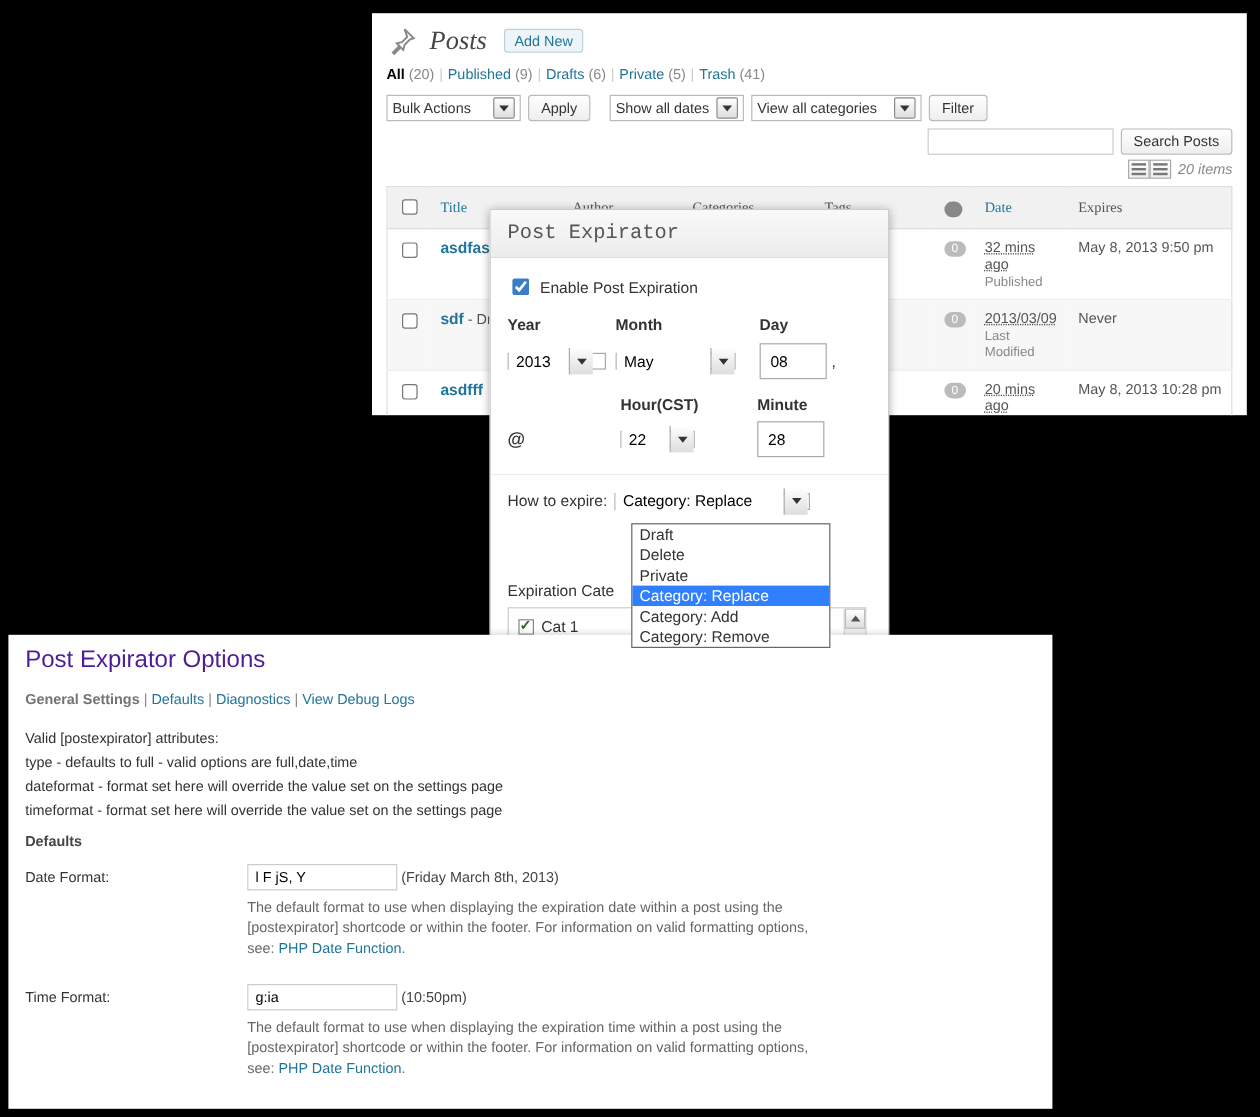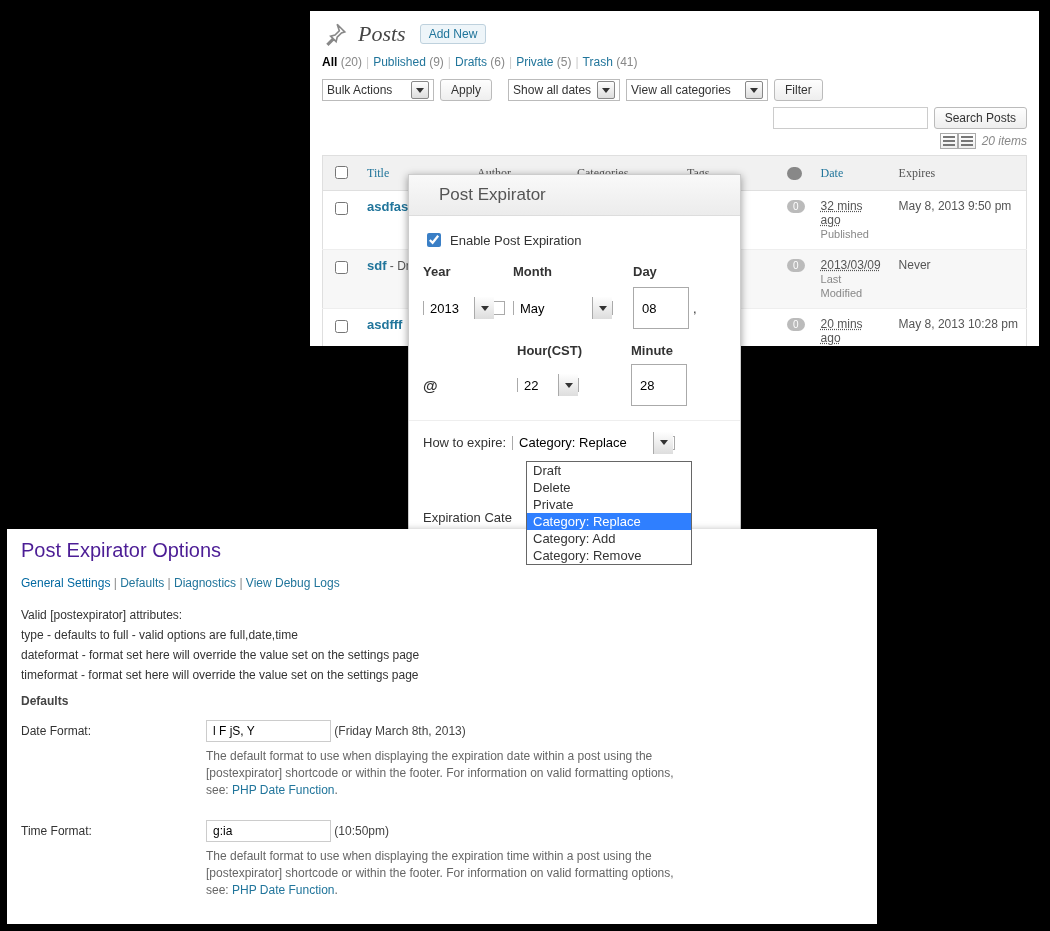--- a/index.html
+++ b/index.html
@@ -33,30 +33,30 @@
   .wp-table td { border-bottom:1px solid #eee; padding:8px 8px; vertical-align:top; color:#555;}
   .wp-table tr:nth-child(even) td { background:#fafafa; }
   .wp-table tr.dark td { background:#f7f7f7; }
   .post-title { color:#21759b; font-weight:bold; font-size:13px; }
   .age { text-decoration:underline dotted; color:#555; }
   .sub { color:#888; font-size:11px; }
   .comment-bubble { background:#bbb; color:#fff; font-size:10px; padding:1px 6px; border-radius:8px; position:relative; display:inline-block; min-width:14px; text-align:center; }
   .cb-col { width:24px; }
   
   #expirator-modal { left:408px; top:174px; width:333px; height:553px; background:#fff; border:1px solid #ccc; font-size:13px; color:#333; }
-  #exp-title { background:linear-gradient(#f9f9f9,#ececec); border-bottom:1px solid #ddd; font-family:Liberation Sans, sans-serif; font-size:17px; color:#555; padding:10px 30px;}
+  #exp-title { background:linear-gradient(#f9f9f9,#ececec); border-bottom:1px solid #ddd; font-family:Liberation Mono, monospace; font-size:17px; color:#555; padding:10px 14px;}
   #exp-body { padding:14px 14px 0 14px; }
   .exp-check { display:flex; align-items:center; gap:6px; margin-bottom:14px;}
   .exp-check input { width:14px; height:14px; accent-color:#3a7fc6; }
   .dt-grid { display:grid; grid-template-columns:82px 112px 72px; row-gap:8px; column-gap:8px; align-items:center;}
   .dt-grid label { font-weight:bold; font-size:13px; }
   .combo { display:inline-flex; align-items:center; border:1px solid #aaa; height:14px; }
   .combo input { border:none; width:50px; padding:2px 6px; font-size:13px; height:22px; }
   .combo .drop-btn { height:22px; width:20px; border:none; border-left:1px solid #aaa; border-radius:0; }
-  .num-input { width:56px; height:42px; border:1px solid #aaa; padding:2px 8px; font-size:13px; }
+  .num-input { width:56px; height:30px; border:1px solid #aaa; padding:2px 8px; font-size:13px; }
   .dt-row2 { display:grid; grid-template-columns:90px 110px 100px; column-gap:4px; align-items:center; margin-top:14px;}
   .at-sign { font-size:15px; font-weight:bold;}
   .hr { border:none; border-top:1px solid #eee; margin:14px -14px; }
   .how-row { display:flex; align-items:center; gap:6px; position:relative;}
   .how-row .combo { width:163px;}
   .how-row .combo input { width:140px; }
   .drop-list { position:absolute; left:103px; top:26px; width:166px; border:1px solid #666; background:#fff; font-size:13px; z-index:10;}
   .drop-list div { padding:1px 6px; }
   .drop-list .sel { background:#2f7fff; color:#fff; }
   .cat-section { margin-top:60px; }
@@ -72,21 +72,21 @@
   .scrollbar .arrow { height:17px; background:linear-gradient(#fff,#ddd); border:1px solid #bbb; margin:0; display:flex; align-items:center; justify-content:center;}
   .scrollbar .arrow::after { content:""; border-left:4px solid transparent;border-right:4px solid transparent;}
   .scrollbar .arrow.up::after { border-bottom:5px solid #555;}
   .scrollbar .arrow.dn::after { border-top:5px solid #555; }
   .scrollbar .thumb { position:absolute; left:1px; right:1px; top:80px; height:60px; background:linear-gradient(#f8f8f8,#ddd); border:1px solid #bbb; border-radius:2px;}
   
   #options-panel { left:7px; top:529px; width:870px; height:395px; padding:10px 14px 0; overflow:hidden; font-size:12px; color:#444;}
   #options-panel h2 { font-size:20px; font-weight:normal; color:#4c1d95; margin:0 0 14px; }
   .opt-tabs { margin-bottom:18px;}
   .opt-tabs .sep { color:#888; }
-  .opt-tabs a.current { font-weight:normal; color:#0369a1;}
+  .opt-tabs a.current { font-weight:bold; color:#737373;}
   .opt-line { margin-bottom:6px; color:#333;}
   .defaults-head { font-weight:bold; margin-top:12px; margin-bottom:12px; font-size:12px;}
   .form-row { display:flex; margin-bottom:22px; align-items:start;}
   .form-row .flab { width:185px; color:#333; padding-top:4px;}
   .form-row .fval { flex:1; max-width:480px;}
   .form-row .desc { color:#666; margin-top:6px; font-size:12px; line-height:1.4;}
   .text-in { width:125px; height:22px; border:1px solid #ccc; padding:2px 6px; font-size:12px;}
   .paren { color:#444;}
 </style>
 </head>

